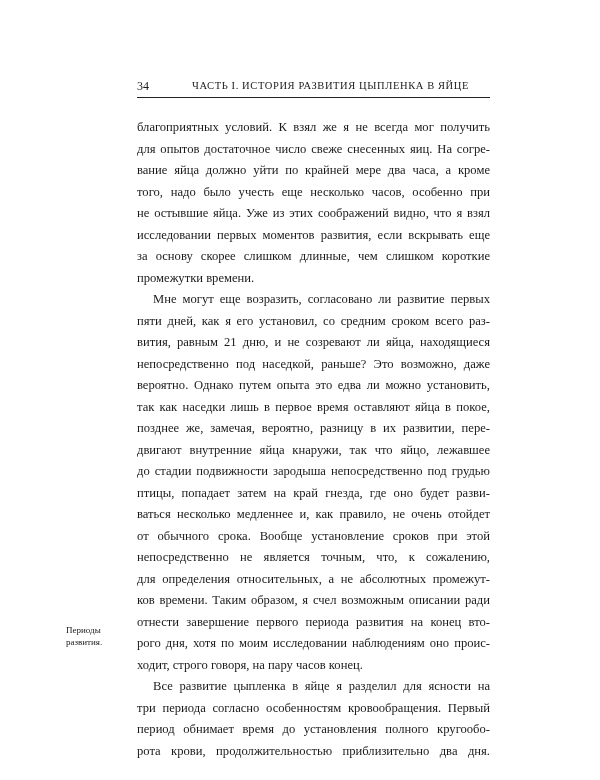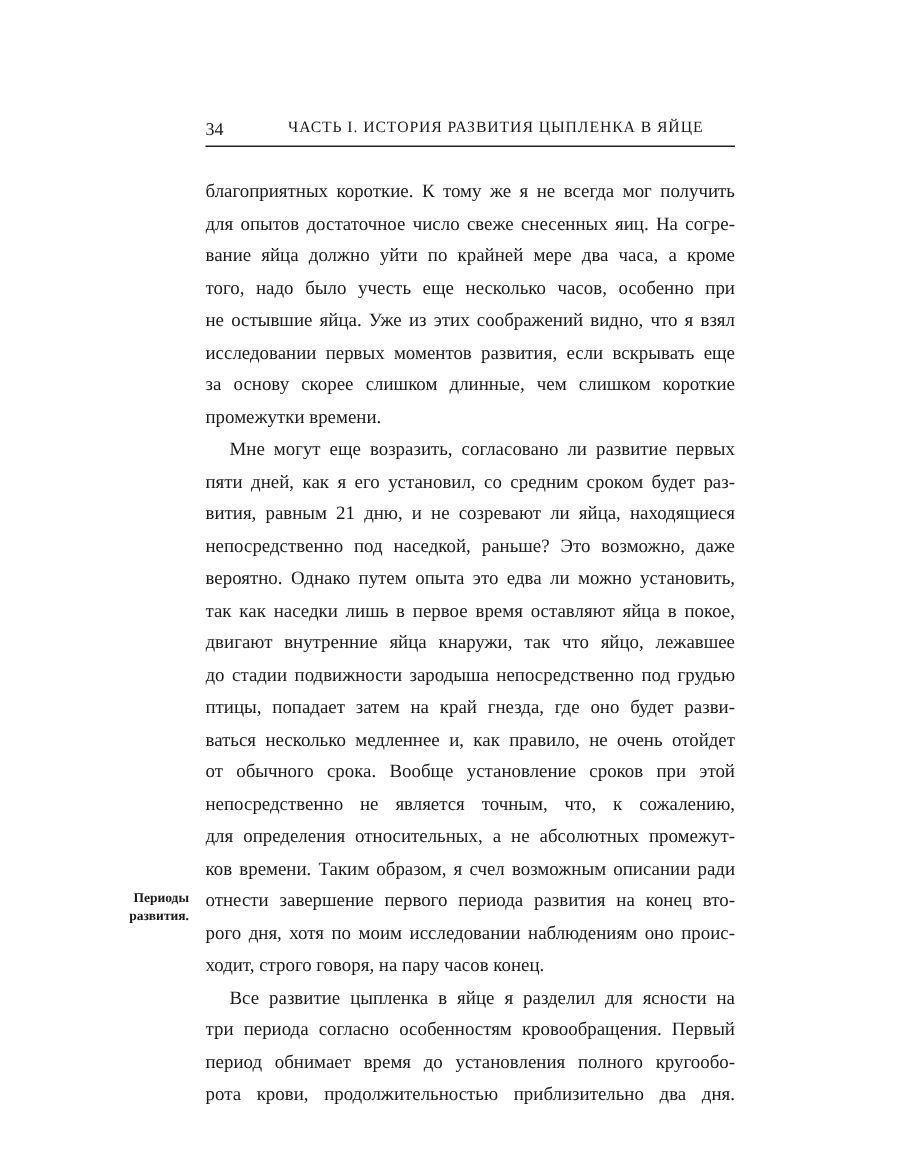--- a/index.html
+++ b/index.html
@@ -57,57 +57,58 @@
   }
   .line.last {
     text-align-last: left;
   }
   .line.indent {
     padding-left: 16px;
   }
   .margin-note {
     position: absolute;
     left: 66px;
-    top: 592px;
+    top: 624px;
     width: 60px;
     font-size: 9px;
     line-height: 12px;
-    text-align: right;
+    text-align: left;
     font-family: "Liberation Serif", serif;
-    font-weight: bold;
+    font-weight: normal;
   }
 </style>
 </head>
 <body>
 
 <div class="header">
   <span class="page-number">34</span>
   <span class="running-title">ЧАСТЬ I. ИСТОРИЯ РАЗВИТИЯ ЦЫПЛЕНКА В ЯЙЦЕ</span>
 </div>
 
 <div class="margin-note">
   <div>Периоды</div>
   <div>развития.</div>
 </div>
 
 <div class="text-block">
-  <div class="line">благоприятных короткие. К тому же я не всегда мог получить</div>
+  <div class="line">благоприятных условий. К взял же я не всегда мог получить</div>
   <div class="line">для опытов достаточное число свеже снесенных яиц. На согре-</div>
   <div class="line">вание яйца должно уйти по крайней мере два часа, а кроме</div>
   <div class="line">того, надо было учесть еще несколько часов, особенно при</div>
   <div class="line">не остывшие яйца. Уже из этих соображений видно, что я взял</div>
   <div class="line">исследовании первых моментов развития, если вскрывать еще</div>
   <div class="line">за основу скорее слишком длинные, чем слишком короткие</div>
   <div class="line last">промежутки времени.</div>
   <div class="line indent">Мне могут еще возразить, согласовано ли развитие первых</div>
-  <div class="line">пяти дней, как я его установил, со средним сроком будет раз-</div>
+  <div class="line">пяти дней, как я его установил, со средним сроком всего раз-</div>
   <div class="line">вития, равным 21 дню, и не созревают ли яйца, находящиеся</div>
   <div class="line">непосредственно под наседкой, раньше? Это возможно, даже</div>
   <div class="line">вероятно. Однако путем опыта это едва ли можно установить,</div>
   <div class="line">так как наседки лишь в первое время оставляют яйца в покое,</div>
+  <div class="line">позднее же, замечая, вероятно, разницу в их развитии, пере-</div>
   <div class="line">двигают внутренние яйца кнаружи, так что яйцо, лежавшее</div>
   <div class="line">до стадии подвижности зародыша непосредственно под грудью</div>
   <div class="line">птицы, попадает затем на край гнезда, где оно будет разви-</div>
   <div class="line">ваться несколько медленнее и, как правило, не очень отойдет</div>
   <div class="line">от обычного срока. Вообще установление сроков при этой</div>
   <div class="line">непосредственно не является точным, что, к сожалению,</div>
   <div class="line">для определения относительных, а не абсолютных промежут-</div>
   <div class="line">ков времени. Таким образом, я счел возможным описании ради</div>
   <div class="line">отнести завершение первого периода развития на конец вто-</div>
   <div class="line">рого дня, хотя по моим исследовании наблюдениям оно проис-</div>

